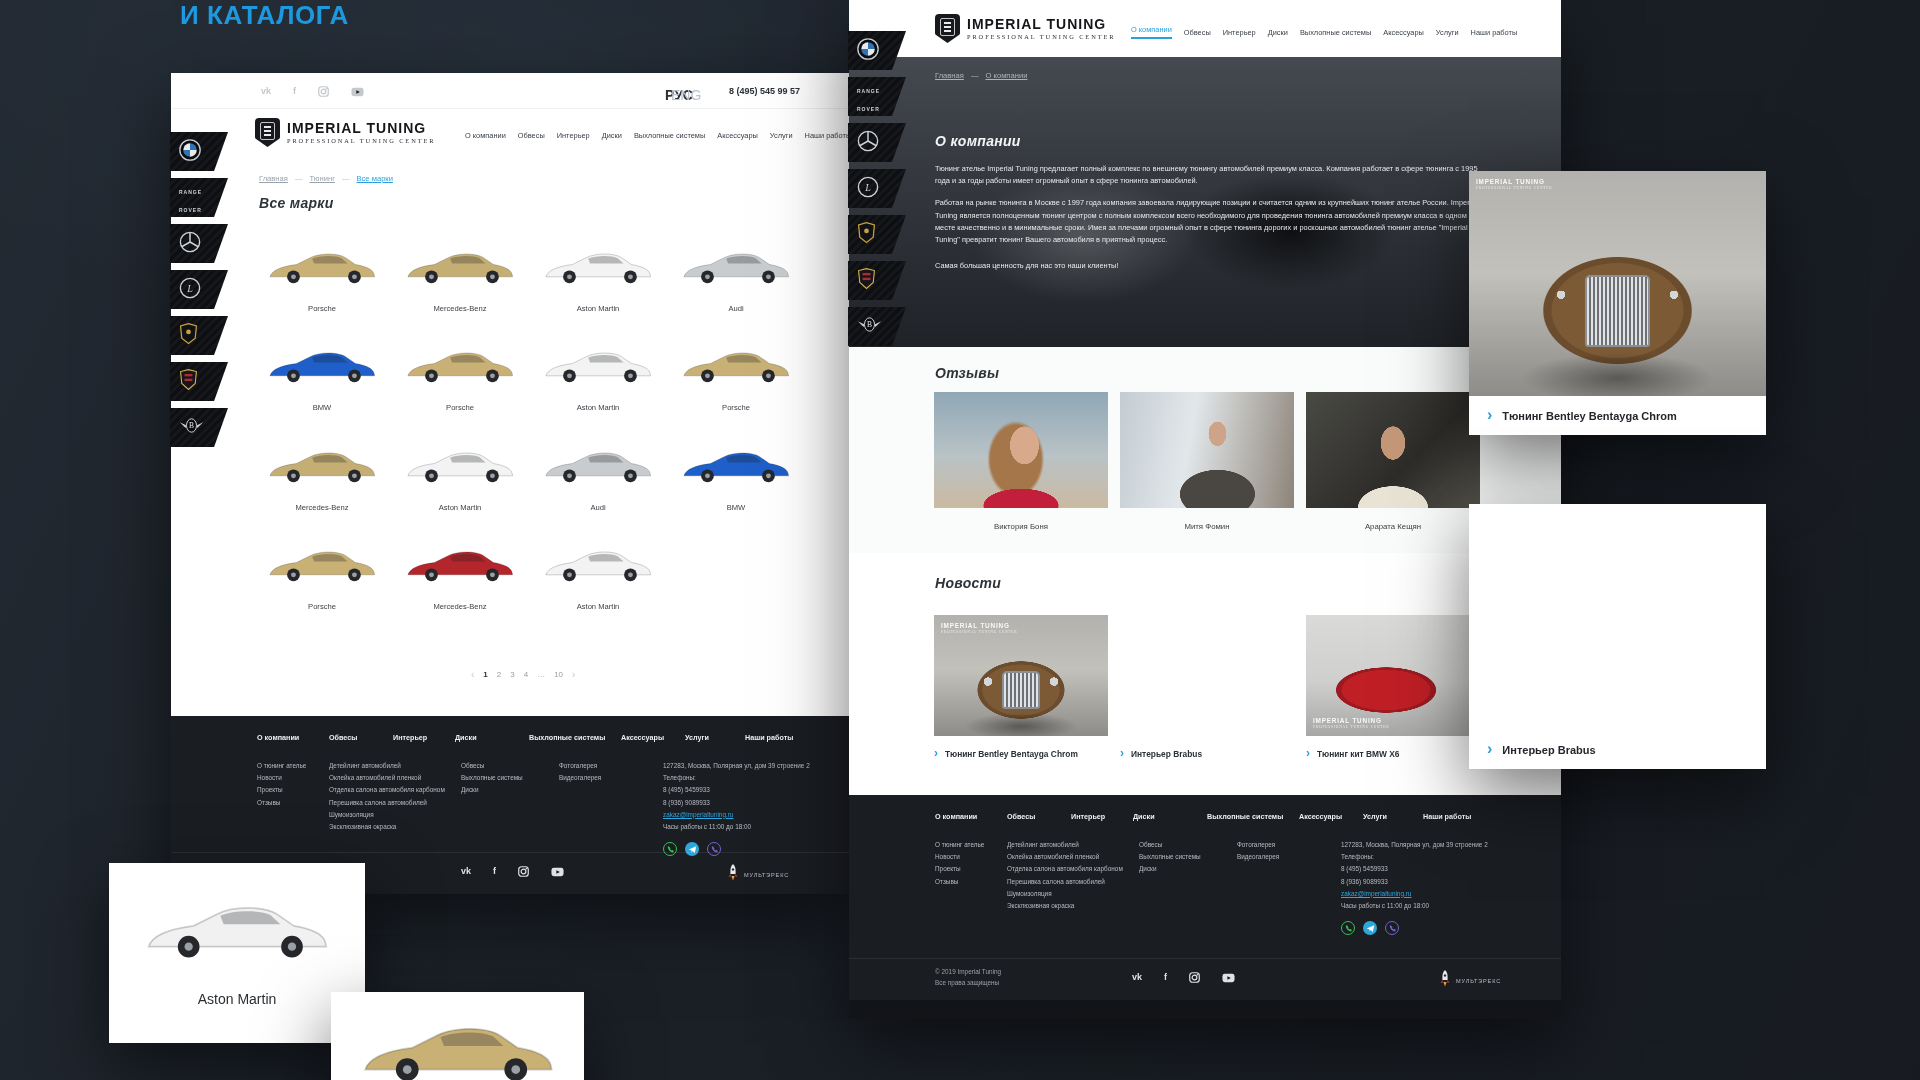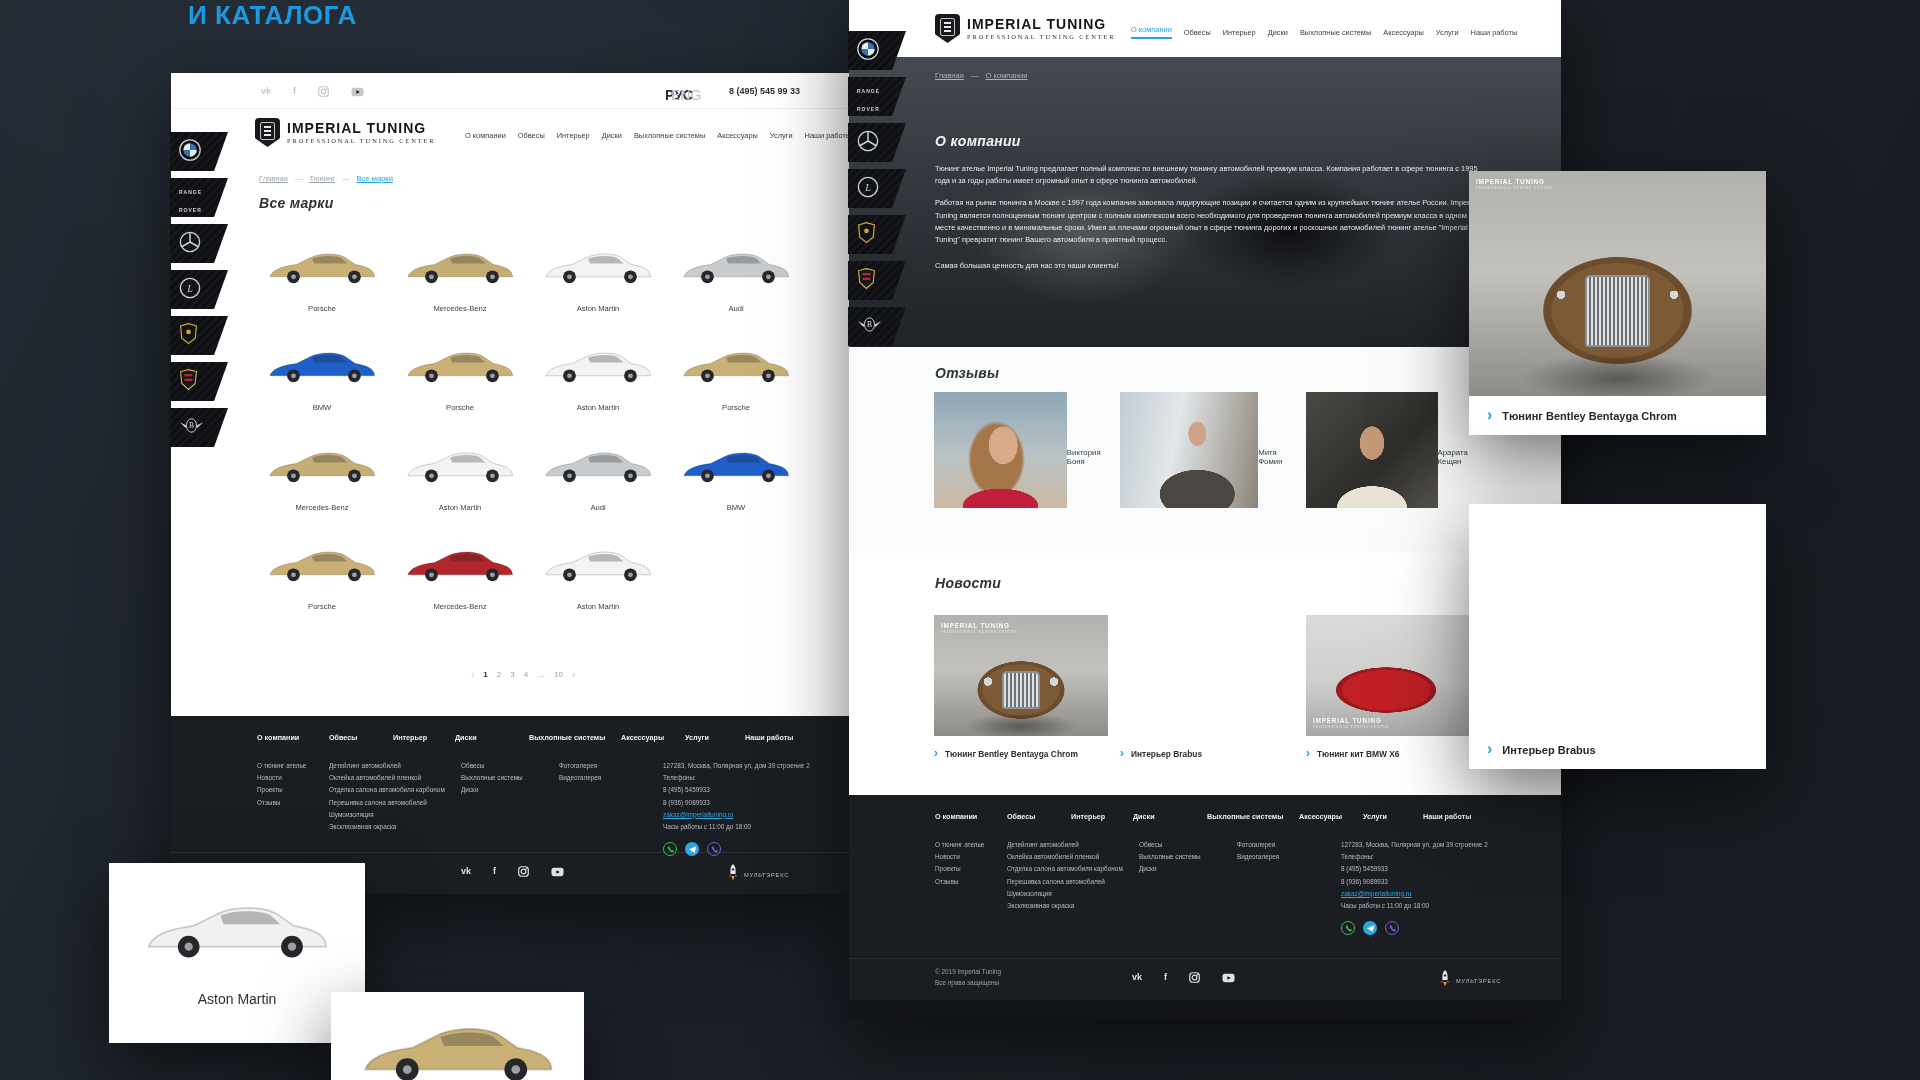--- a/index.html
+++ b/index.html
@@ -5,21 +5,21 @@
   html,body{margin:0;padding:0;background:#14171c;}
   .stage{position:relative;width:1920px;height:1080px;overflow:hidden;
          font-family:"Liberation Sans",sans-serif;
          background:radial-gradient(ellipse 900px 420px at 28% 6%, rgba(64,84,104,.22), rgba(0,0,0,0) 70%),
                     linear-gradient(115deg,#232a33 0%,#1b2027 45%,#171b21 100%);}
   .stage *{box-sizing:border-box;}
 
   
   .abs{position:absolute;}
   .page{position:absolute;background:#fff;box-shadow:0 24px 70px rgba(0,0,0,.55);}
-  .slide-title{position:absolute;left:188px;top:0px;font-size:26px;font-weight:800;
+  .slide-title{position:absolute;left:180px;top:0px;font-size:26px;font-weight:800;
                letter-spacing:.6px;color:#1e9ae0;z-index:2;}
 
   
   .logo{display:flex;align-items:center;gap:7px;}
   .logo-shield{width:25px;height:29px;background:#17191d;border-radius:4px 4px 10px 10px;
                clip-path:polygon(0 0,100% 0,100% 70%,50% 100%,0 70%);position:relative;flex:0 0 auto;}
   .logo-shield:before{content:"";position:absolute;left:5px;top:4px;right:5px;bottom:7px;
                border:1px solid rgba(255,255,255,.75);border-radius:2px;}
   .logo-shield:after{content:"";position:absolute;left:9px;top:8px;width:7px;height:11px;
                background:repeating-linear-gradient(180deg,#e8eaec 0 2px,#17191d 2px 4px);}
@@ -100,21 +100,21 @@
     background:
       radial-gradient(ellipse 150px 85px at 62% 60%, rgba(8,9,11,.85), rgba(8,9,11,0) 70%),
       radial-gradient(ellipse 160px 95px at 33% 62%, rgba(230,232,234,.20), rgba(230,232,234,0) 70%),
       linear-gradient(180deg,#454a50 0%,#35393f 40%,#1f2227 100%);}
   .hero-para{font-size:7.4px;line-height:1.65;color:#e8eaec;margin:0 0 10px 0;}
 
   .light-band{position:absolute;left:0;right:0;background:#fafbfb;}
   .white-band{position:absolute;left:0;right:0;background:#ffffff;}
 
   .cards3{position:absolute;display:grid;grid-template-columns:repeat(3,174px);column-gap:12px;}
-  .review-card{display:flex;align-items:center;cursor:pointer;}
+  .review-card{display:flex;flex-direction:column;align-items:center;cursor:pointer;}
   .review-photo{width:174px;height:116px;}
   .review-name{margin-top:14px;font-size:7.8px;color:#3a4046;}
 
   .news-card{display:flex;flex-direction:column;cursor:pointer;}
   .fig{position:relative;width:174px;height:121px;overflow:hidden;}
   .news-label{display:flex;align-items:center;gap:7px;margin-top:12px;}
   .chev{color:#29a0dd;font-size:12px;font-weight:700;line-height:1;transform:translateY(-1px);}
   .news-title{font-size:8.4px;font-weight:700;color:#2b3036;}
 
   
@@ -173,21 +173,21 @@
           </span>
           <span class="soc gray">
             <svg width="13" height="10" viewBox="0 0 14 10">
               <rect x="0.5" y="0.5" width="13" height="9" rx="2.5" fill="currentColor"></rect>
               <path d="M5.8 3 L9.5 5 L5.8 7 Z" fill="#16181c"></path>
             </svg>
           </span>
         </div>
       <span class="abs lang" style="left:494px;top:14px;">РУС</span>
       <span class="abs lang dim" style="left:500px;top:14px;">ENG</span>
-      <span class="abs topbar-phone" style="left:558px;top:13px;">8 (495) 545 99 33</span>
+      <span class="abs topbar-phone" style="left:558px;top:13px;">8 (495) 545 99 57</span>
     </div>
 
     <div class="abs logo" style="left:84px;top:45px;">
       <span class="logo-shield"></span>
       <span class="logo-texts">
         <span class="logo-name">IMPERIAL TUNING</span>
         <span class="logo-tag">PROFESSIONAL TUNING CENTER</span>
       </span>
     </div>
     <div class="abs nav-row" style="left:294px;top:58px;">

